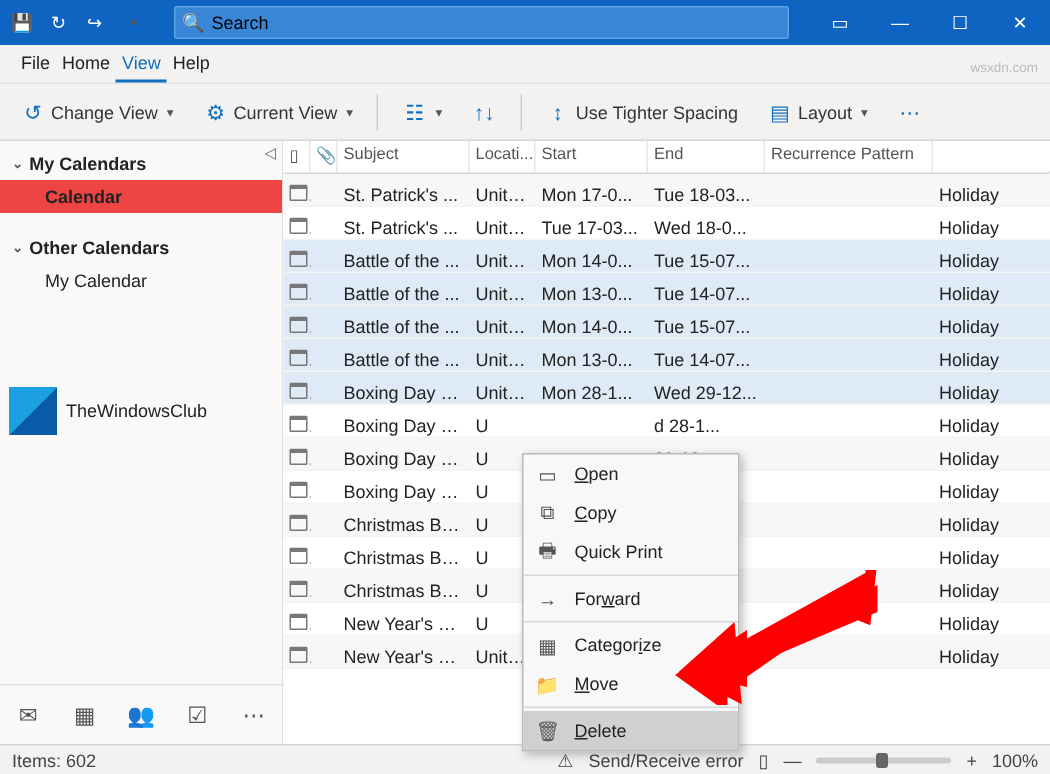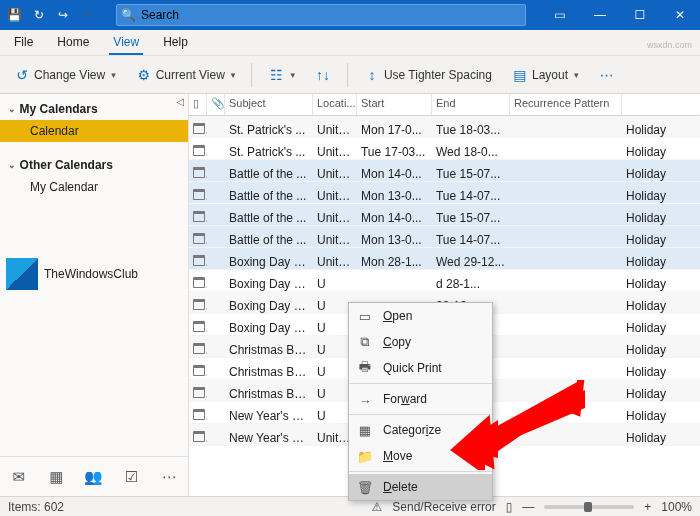--- a/index.html
+++ b/index.html
@@ -9,40 +9,40 @@
 .titlebar { height: 30px; background: #0f64c2; display: flex; align-items: center; color: #fff; }
 .tb-left { display: flex; align-items: center; gap: 6px; padding: 0 6px; }
 .tb-ic { width: 18px; height: 18px; display: flex; align-items: center; justify-content: center; color: #fff; }
 .search-wrap { flex: 1; display: flex; align-items: center; background: #3a86d6; border: 1px solid #5fa3e6; height: 22px; margin: 0 8px 0 12px; max-width: 410px; border-radius: 2px; }
 .search-wrap .sicn { width: 24px; text-align: center; color: #cfe2f7; }
 .search-wrap .stxt { color: #000000; font-size: 12px; }
 .tb-right { margin-left: auto; display: flex; align-items: center; }
 .winbtn { width: 40px; height: 30px; display: flex; align-items: center; justify-content: center; color: #fff; }
 
 
-.menubar { height: 26px; background: #f3f2f1; display: flex; align-items: flex-end; border-bottom: 1px solid #e1e1e1; padding-left: 10px; gap: 16px; }
+.menubar { height: 26px; background: #f3f2f1; display: flex; align-items: flex-end; border-bottom: 1px solid #e1e1e1; padding-left: 10px; }
 .menubar .mitem { padding: 4px 4px 6px; color: #222; }
 .menubar .mitem.active { color: #106ebe; border-bottom: 2px solid #106ebe; padding-bottom: 4px; }
 
 
 .ribbon { height: 38px; background: #f3f2f1; display: flex; align-items: center; padding: 0 8px; gap: 8px; border-bottom: 1px solid #d6d6d6; }
 .rbtn { display: flex; align-items: center; gap: 4px; padding: 3px 6px; color: #333; border-radius: 2px; }
 .rbtn .ic { color: #106ebe; font-size: 14px; width:16px; text-align:center;}
 .sep { width: 1px; height: 24px; background: #d0d0d0; margin: 0 2px; }
 .drop { font-size: 9px; color: #555; margin-left: 2px; }
 
 
 .main { display: flex; height: calc(516px - 30px - 26px - 38px - 20px); }
 .sidebar { width: 202px; background: #faf9f8; border-right: 1px solid #e0e0e0; display:flex; flex-direction:column; }
 .navpane { flex:1; padding: 4px 0; position:relative;}
 .colbtn { position:absolute; right:4px; top:2px; color:#666; font-size:10px;}
 .group-h { display:flex; align-items:center; gap:4px; padding:4px 8px; font-weight:600; color:#222;}
 .group-h .chev { font-size:9px; color:#555;}
 .cal-item { padding: 4px 10px 4px 30px; color:#222; }
-.cal-item.sel { background: #eab308; font-weight:400;}
+.cal-item.sel { background: #ef4444; font-weight:700;}
 .wclogo { margin: 60px 6px; display:flex; align-items:center; gap:6px; font-size:15px; color:#222;}
 .wclogo .sq { width:32px; height:32px; background:linear-gradient(135deg,#1a9fe0 50%,#0a5ca8 50%); }
 .nav-switch { height:40px; border-top:1px solid #e0e0e0; display:flex; align-items:center; justify-content:space-around;}
 .nav-switch .nic { width:28px; text-align:center; color:#555; font-size:15px;}
 
 .content { flex:1; display:flex; flex-direction:column; background:#fff; }
 .grid-head { display:flex; height:22px; border-bottom:1px solid #d6d6d6; background:#fff; color:#555; }
 .gh { border-right:1px solid #e5e5e5; padding:3px 4px; font-size:11px; overflow:hidden; white-space:nowrap;}
 .c-ic { width:18px; }
 .c-at { width:18px; }

